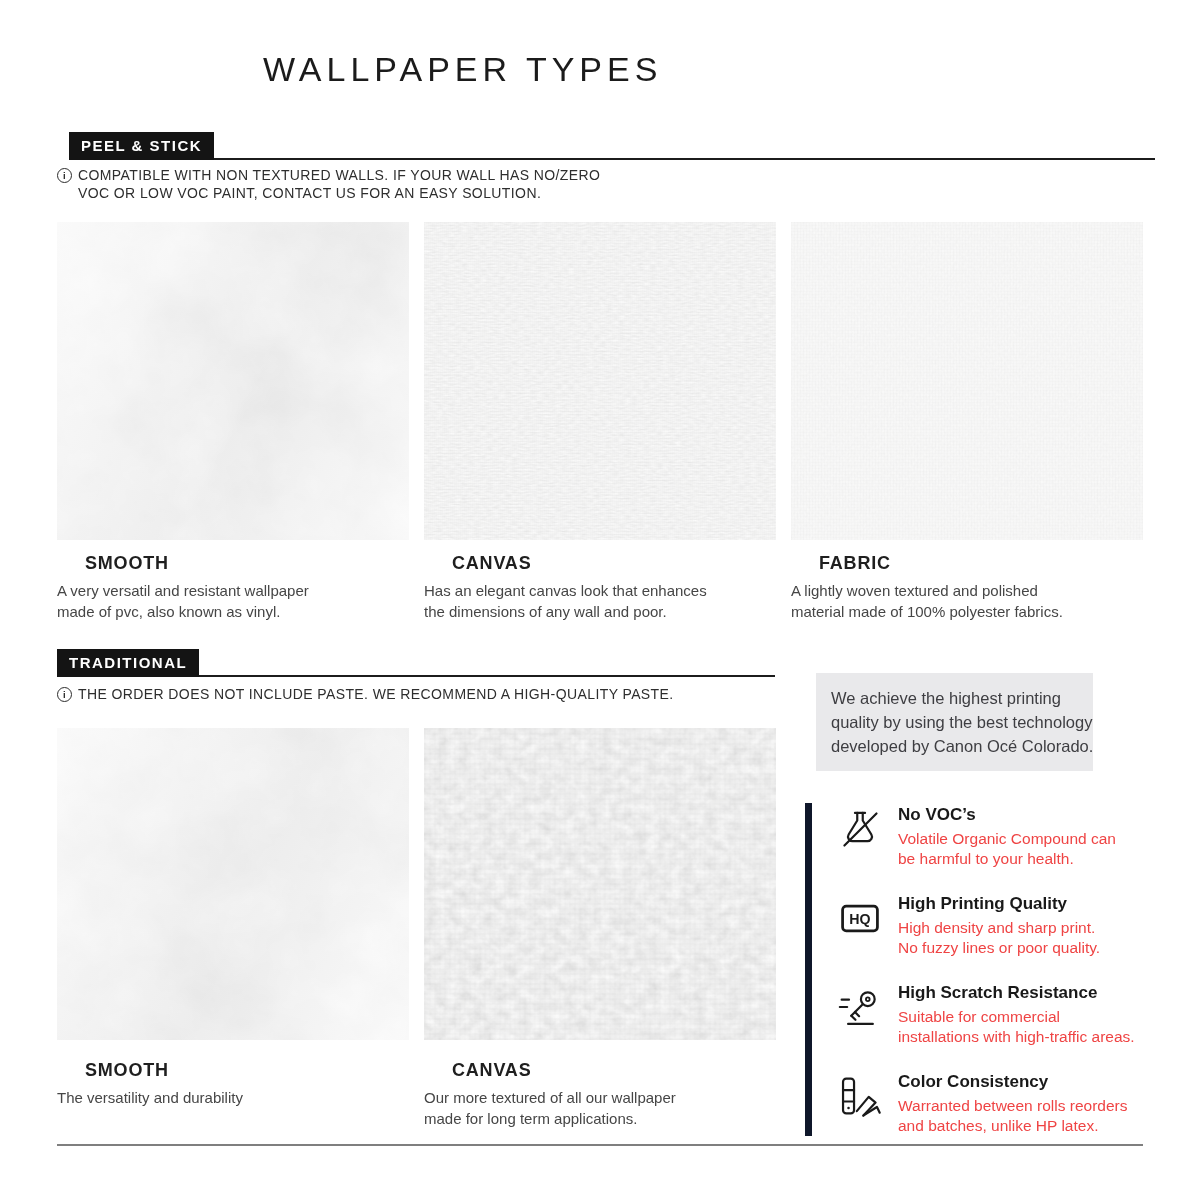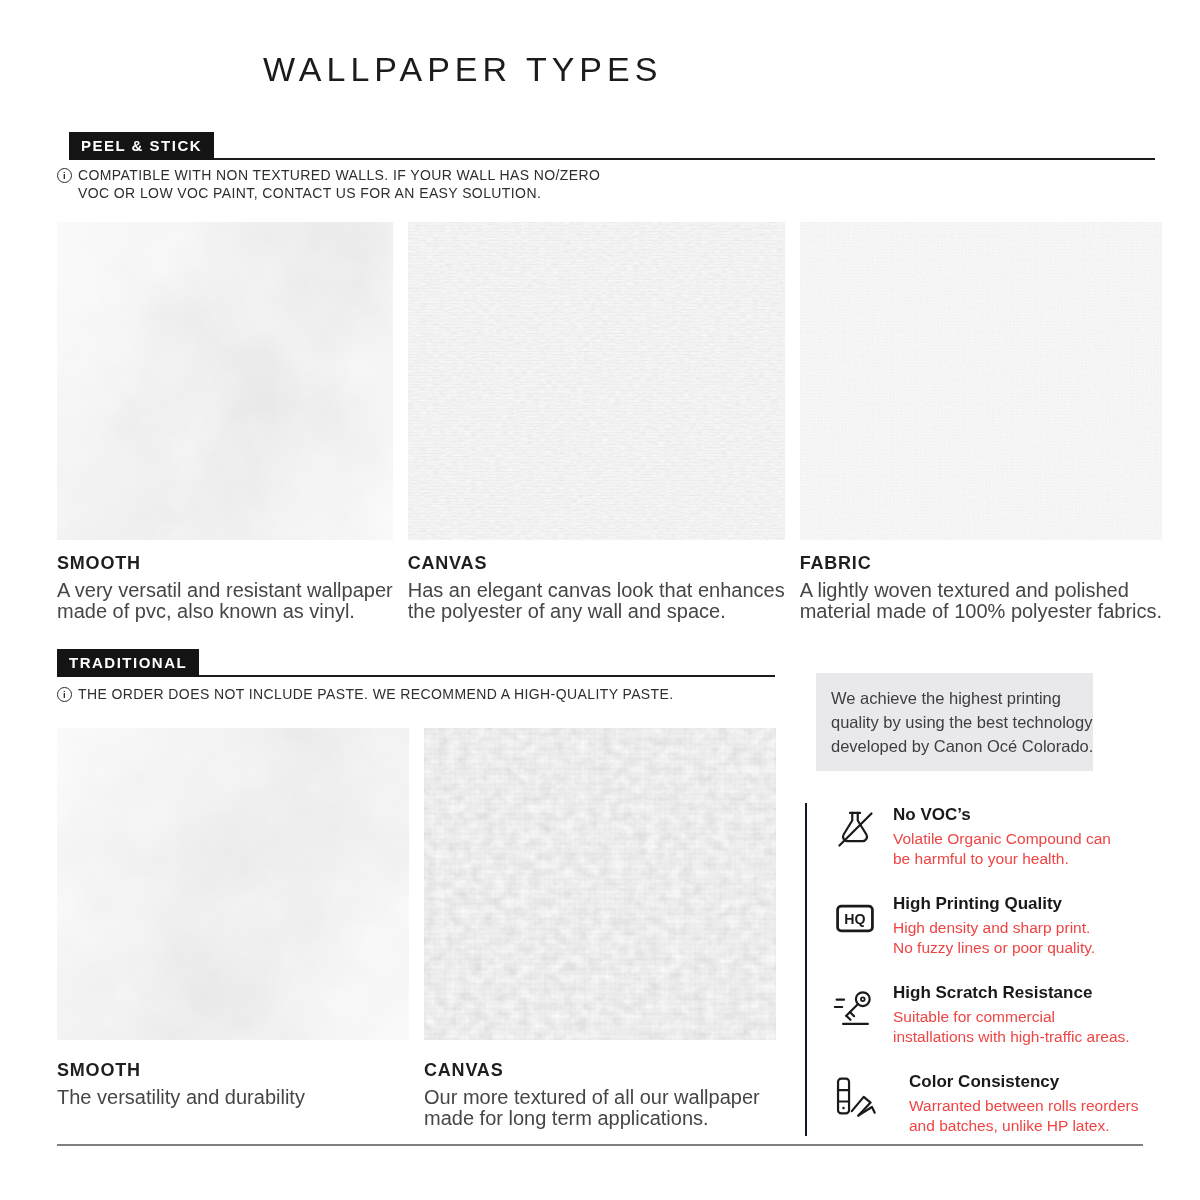--- a/index.html
+++ b/index.html
@@ -41,34 +41,34 @@
         #f6f6f5;}
   .tex-fabric{background:
         repeating-linear-gradient(90deg,rgba(110,110,110,0.05) 0 1px,rgba(255,255,255,0) 1px 3px),
         repeating-linear-gradient(180deg,rgba(110,110,110,0.04) 0 1px,rgba(255,255,255,0) 1px 3px),
         #f5f5f4;}
   .tex-canvas-coarse{background:
         repeating-linear-gradient(180deg,rgba(90,90,90,0.12) 0 2px,rgba(255,255,255,0) 2px 5px),
         repeating-linear-gradient(90deg,rgba(90,90,90,0.08) 0 2px,rgba(255,255,255,0) 2px 5px),
         #f3f3f2;}
 
-  .swatch-label{margin-top:13px;font-size:18px;font-weight:bold;letter-spacing:0.8px;color:#1f1f1f;}
+  .swatch-label{margin-top:13px;font-size:18px;font-weight:bold;letter-spacing:0.8px;color:#1f1f1f;margin-left:28px;}
   .grid-2 .swatch-label{margin-top:20px;}
-  .swatch-desc{margin-top:6px;font-size:20px;line-height:21px;color:#464646;}
+  .swatch-desc{margin-top:6px;font-size:15px;line-height:21px;color:#464646;}
   .swatch-desc .line{display:block;white-space:nowrap;}
 
   .side{position:absolute;left:805px;top:673px;width:345px;}
   .quote-row{display:flex;align-items:flex-start;width:280px;}
   .quote-bar{width:4px;background:#131313;}
   .quote-box{flex:1;margin-left:11px;background:var(--quote-bg,#e9e9eb);padding:13px 0 13px 15px;}
   .quote-line{display:block;font-size:16.5px;line-height:24px;color:#3e3e42;white-space:nowrap;}
 
-  .features{margin-top:32px;border-left:2px solid #0f172a;padding:2px 0 0 26px;}
+  .features{margin-top:32px;border-left:7px solid #0f172a;padding:2px 0 0 26px;}
   .feature{display:flex;margin-bottom:25px;}
-  .feature:last-child{margin-bottom:2px;gap:16px;}
+  .feature:last-child{margin-bottom:2px;}
   .f-icon{flex:0 0 46px;width:46px;padding-top:1px;}
   .f-icon svg{display:block;}
   .f-text{margin-left:14px;}
   .f-title{font-size:17px;font-weight:bold;color:#191919;margin-bottom:4px;white-space:nowrap;}
   .f-desc .line{display:block;font-size:15.5px;line-height:20px;color:#ef4444;white-space:nowrap;}
 
   .footer-rule{position:absolute;left:57px;top:1144px;width:1086px;height:2px;
         background:var(--rule-light,#7f7f7f);}
   .icon-stroke{stroke:#1a1a1a;fill:none;stroke-width:2.4;stroke-linecap:round;stroke-linejoin:round;}
 </style>
@@ -162,21 +162,21 @@
 
     <div class="card">
       <div class="swatch tex-canvas-fine">
         <svg preserveAspectRatio="none">
             <rect width="100%" height="100%" opacity="0.75" filter="url(#fCanvasFine)"></rect>
           </svg>
       </div>
       <div class="swatch-label">CANVAS</div>
       <div class="swatch-desc">
         <span class="line">Has an elegant canvas look that enhances</span>
-        <span class="line">the polyester of any wall and space.</span>
+        <span class="line">the dimensions of any wall and poor.</span>
       </div>
     </div>
 
     <div class="card">
       <div class="swatch tex-fabric">
         <svg preserveAspectRatio="none">
             <rect width="100%" height="100%" opacity="0.6" filter="url(#fFabric)"></rect>
           </svg>
       </div>
       <div class="swatch-label">FABRIC</div>

